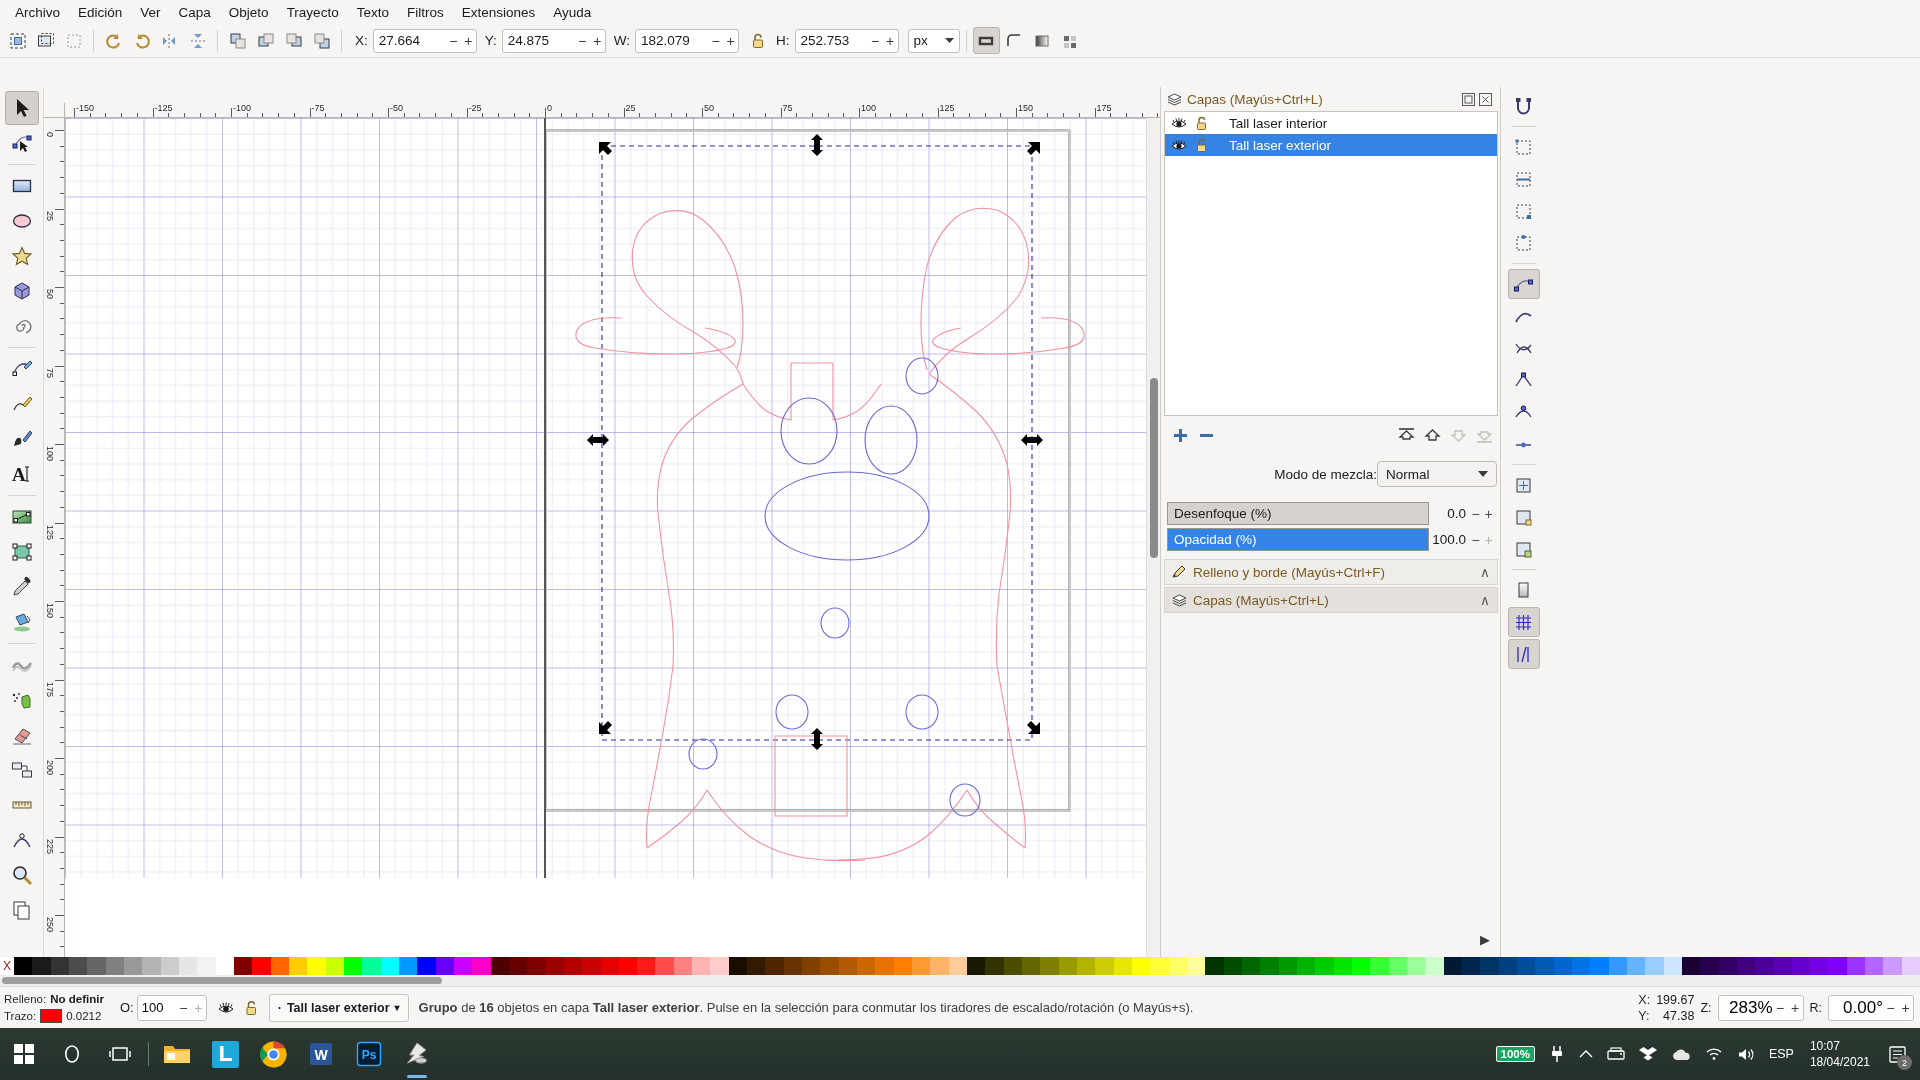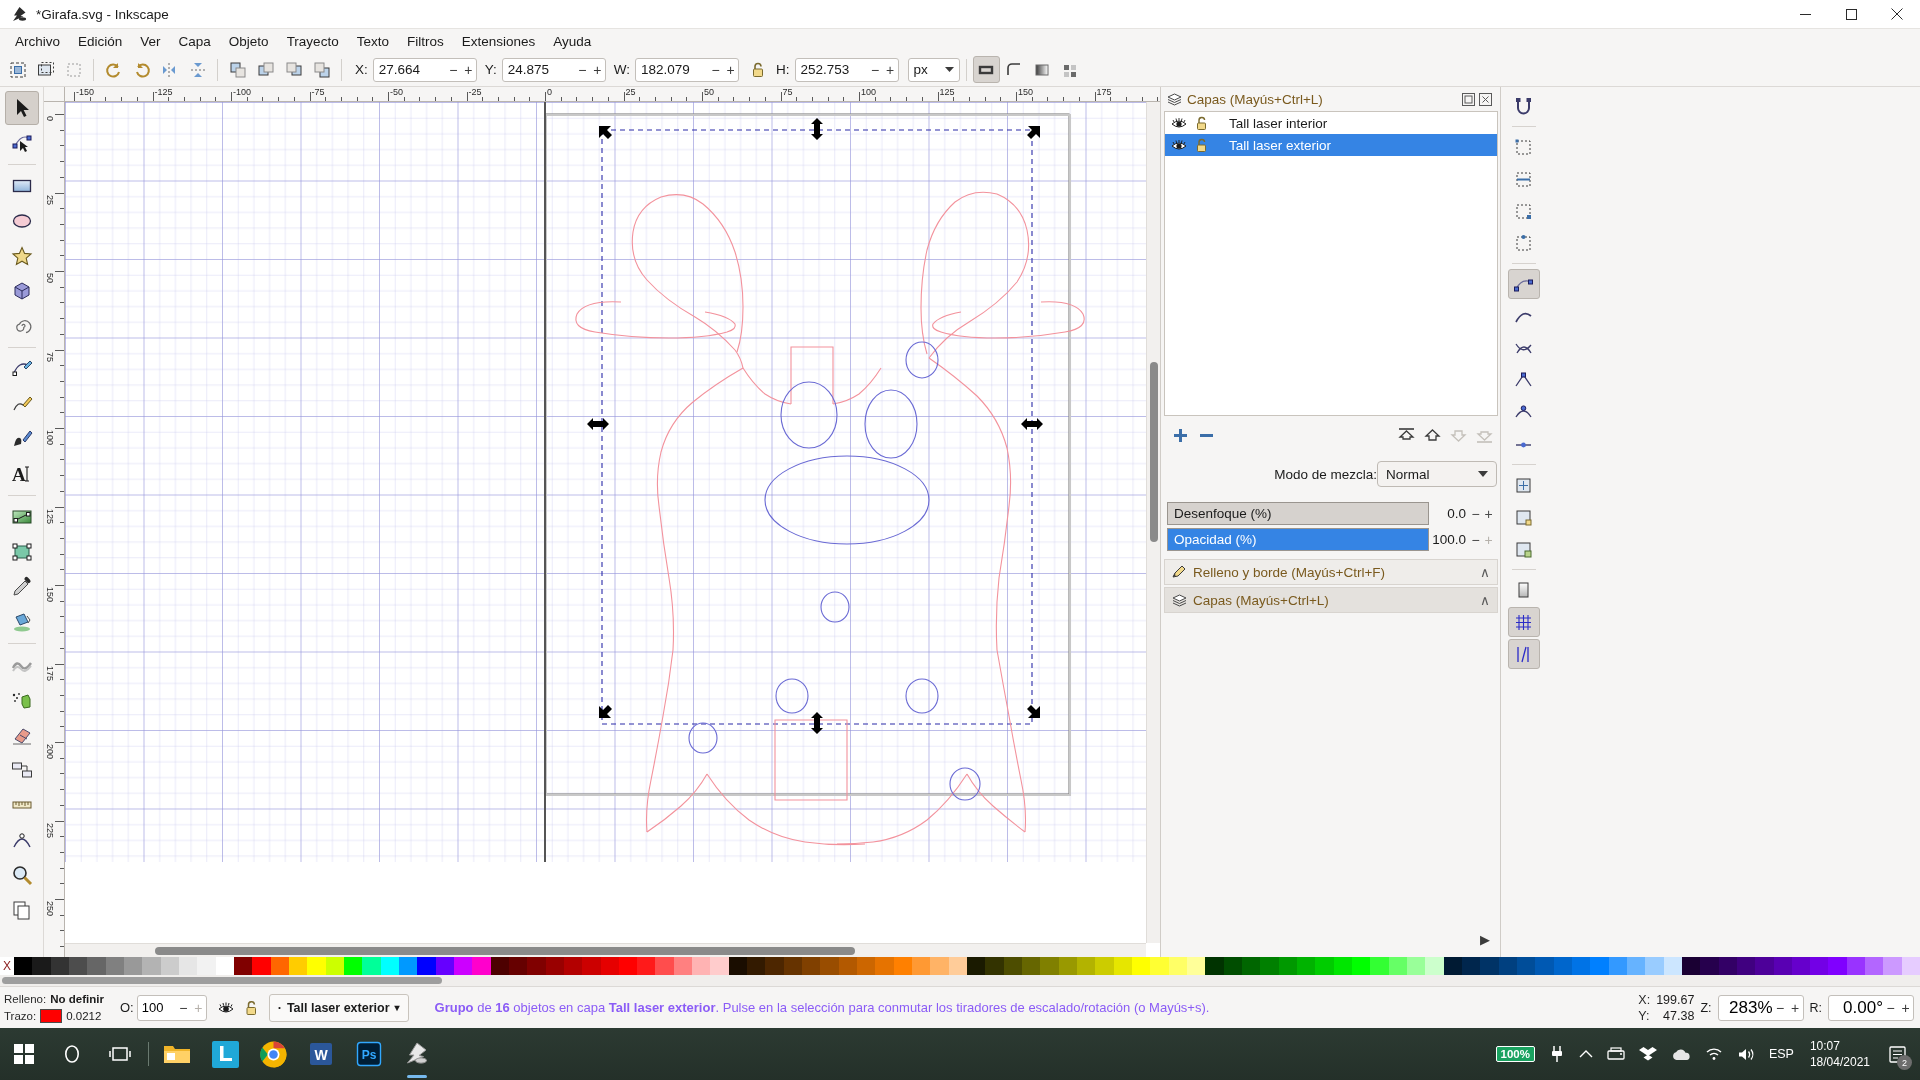--- a/index.html
+++ b/index.html
@@ -57,21 +57,21 @@
   .toolbox {
     position:absolute; left:0; top:0; width:44px; height:870px;
     background:#f6f5f4; border-right:1px solid #dcd9d6;
     display:flex; flex-direction:column; align-items:center; padding-top:4px; gap:1px;
   }
   .tool { width:34px;height:34px;display:flex;align-items:center;justify-content:center;border-radius:3px;}
   .tool.active { background:#d5d0cb; border:1px solid #b5afa8; }
   .tool-sep { width:28px;height:1px;background:#d6d2ce;margin:3px 0;}
 
   
-  .canvaswrap { position:absolute; left:44px; top:0; width:1116px; height:870px; background:#ffffff; }
+  .canvaswrap { position:absolute; left:44px; top:16px; width:1116px; height:870px; background:#ffffff; }
   .ruler-h {
     position:absolute; left:21px; top:0; right:0; height:15px;
     background:#f6f5f4; border-bottom:1px solid #b9b4ae; overflow:hidden;
   }
   .ruler-v {
     position:absolute; left:0; top:15px; width:21px; bottom:0;
     background:#f6f5f4; border-right:1px solid #b9b4ae; overflow:hidden;
   }
   .corner { position:absolute; left:0; top:0; width:21px;height:15px;background:#f6f5f4;
             border-right:1px solid #b9b4ae; border-bottom:1px solid #b9b4ae;}
@@ -156,21 +156,21 @@
   .fs-val-bold { font-weight:bold; }
   .swatch-red { width:22px;height:14px;background:#ff0000;border:1px solid #4a4a4a;}
   .op-wrap { display:flex; align-items:center; gap:3px; margin-left:2px; }
   .op-field { height:26px;background:#fff;border:1px solid #c3bfba;border-radius:3px;
               display:flex;align-items:center;padding-left:4px;}
   .op-field input{border:0;outline:0;width:34px;font-size:13px;background:transparent;
                   font-family:"Liberation Sans",sans-serif;}
   .sb-icon { width:26px;height:26px;display:flex;align-items:center;justify-content:center;}
   .layerselect { height:28px; background:#faf9f8; border:1px solid #c9c4bd; border-radius:3px;
                  display:flex;align-items:center;gap:5px;padding:0 8px;font-size:12.5px;font-weight:bold;margin-left:4px;}
-  .statusmsg { flex:1; font-size:13px; padding-left:26px; color:#8b5cf6; }
+  .statusmsg { flex:1; font-size:13px; padding-left:10px; color:#404040; }
   .statusmsg b { font-weight:bold; }
   .coords { display:flex;align-items:center;gap:6px;font-size:12.5px;padding-right:6px;}
   .coordgrid { display:grid; grid-template-columns:auto auto; gap:0 6px; font-size:12.5px; line-height:16px;}
   .coordgrid .k{color:#2b2b2b;}
   .coordgrid .v{text-align:right;}
   .zoomfield { height:26px;background:#fff;border:1px solid #c3bfba;border-radius:3px;
                display:flex;align-items:center;padding-left:6px;}
   .zoomfield input{border:0;outline:0;width:48px;font-size:17px;background:transparent;text-align:right;
                    font-family:"Liberation Sans",sans-serif;}
 
@@ -193,45 +193,20 @@
   .notif { width:34px;height:52px;display:flex;align-items:center;justify-content:center;position:relative;}
   .notif .badge{position:absolute;right:2px;bottom:10px;background:#6d6d6d;color:#fff;border-radius:50%;
                 width:15px;height:15px;font-size:9px;display:flex;align-items:center;justify-content:center;}
   .vsep-tb { width:1px;height:24px;background:#6a7a70; margin:0 4px;}
 </style>
 </head>
 <body>
 
 <div class="app">
 
-  <div class="titlebar">
-    <div class="tb-icon">
-      <svg width="17" height="17" viewBox="0 0 17 17">
-        <path d="M8.5 1 L3 9.5 L6 9.5 L2 15 L12.5 10.5 L9.5 10 L14.5 6.5 Z" fill="#2b2b2b"></path>
-        <ellipse cx="11.5" cy="13" rx="3.6" ry="1.7" fill="#2b2b2b"></ellipse>
-      </svg>
-    </div>
-    <div class="tb-title">*Girafa.svg - Inkscape</div>
-    <div class="tb-spacer"></div>
-    <div class="tb-btn">
-      <svg width="11" height="11">
-          <rect x="0" y="5" width="11" height="1" fill="#2b2b2b"></rect>
-        </svg>
-    </div>
-    <div class="tb-btn">
-      <svg width="11" height="11">
-          <rect x="0.5" y="0.5" width="10" height="10" fill="none" stroke="#2b2b2b"></rect>
-        </svg>
-    </div>
-    <div class="tb-btn close">
-      <svg width="12" height="12">
-          <path d="M0.5 0.5 L11.5 11.5 M11.5 0.5 L0.5 11.5" stroke="#2b2b2b" fill="none"></path>
-        </svg>
-    </div>
-  </div>
 
   <div class="menubar">
     <div class="menuitem">Archivo</div>
     <div class="menuitem">Edición</div>
     <div class="menuitem">Ver</div>
     <div class="menuitem">Capa</div>
     <div class="menuitem">Objeto</div>
     <div class="menuitem">Trayecto</div>
     <div class="menuitem">Texto</div>
     <div class="menuitem">Filtros</div>

